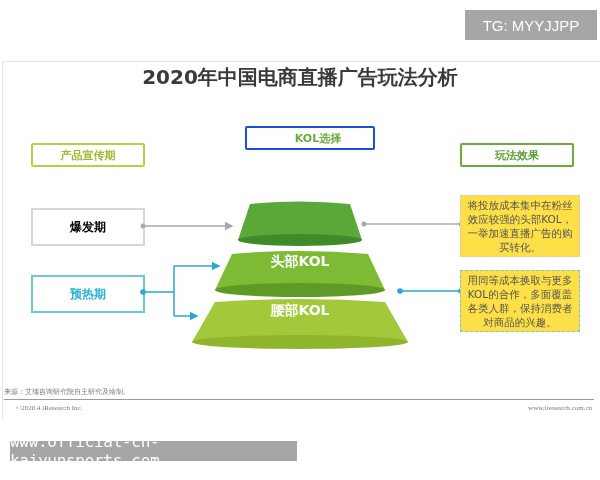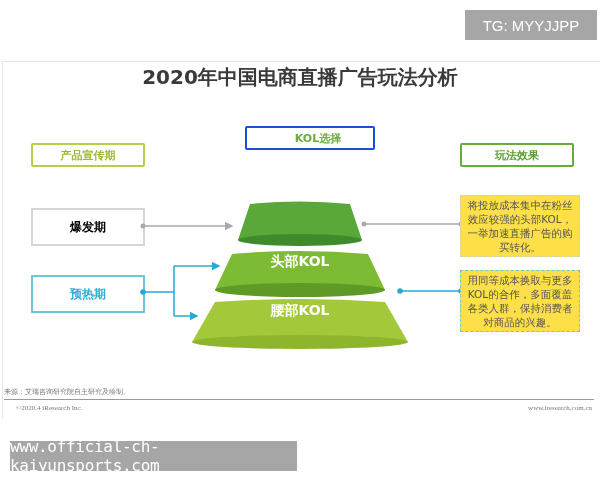--- a/index.html
+++ b/index.html
@@ -54,21 +54,21 @@
       text-align: center; width: 200px; margin-top: 41px;
     }
     .source {
       position: absolute; left: 4px; top: 387px; font-size: 7px; color: #777;
     }
     .footer-line { position: absolute; left: 4px; top: 399px; width: 590px; height: 1px; background: #9a9a9a; }
     .copyright { position: absolute; left: 16px; top: 404px; font-size: 7px; color: #777; font-family: "Liberation Serif", serif; }
     .site { position: absolute; right: 8px; top: 404px; font-size: 7px; color: #777; font-family: "Liberation Serif", serif; }
 
     .watermark-bottom {
-      position: absolute; left: 10px; top: 441px; width: 287px; height: 30px;
+      position: absolute; left: 10px; top: 441px; width: 287px; height: 20px;
       background: #a6a6a6; color: #ffffff; font-size: 16px;
       display: flex; align-items: center; justify-content: center;
       font-family: "DejaVu Sans Mono", monospace; letter-spacing: -0.3px;
     }
   </style>
 </head>
 <body>
 
 <div class="watermark-top">TG: MYYJJPP</div>
 

